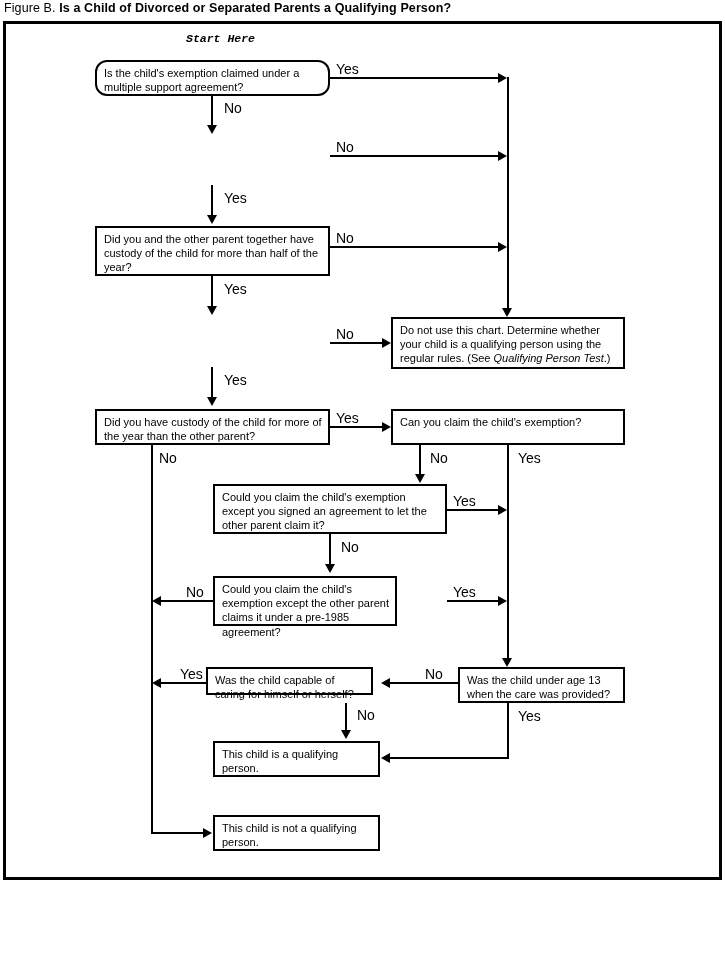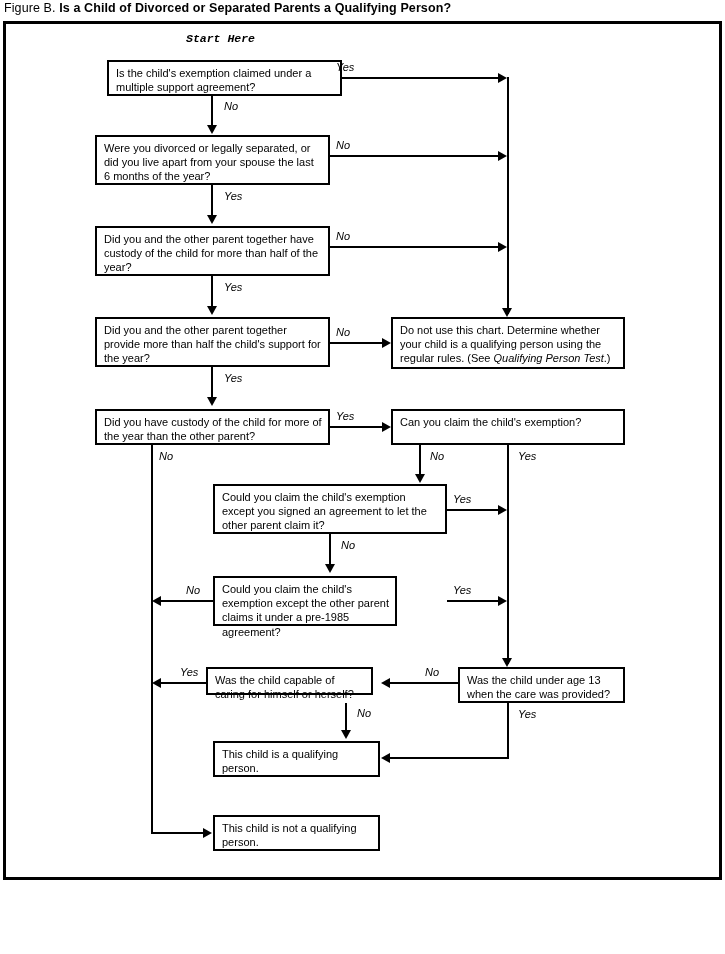--- a/index.html
+++ b/index.html
@@ -62,22 +62,21 @@
     font-size: 11.5px;
     font-weight: bold;
     font-style: italic;
     white-space: nowrap;
     z-index: 6;
     font-family: Liberation Mono, monospace;
   }
 
   .edge-label {
     position: absolute;
-    font-size: 11px;
-    font-style: italic;
+    font-size: 14px;
     white-space: nowrap;
     z-index: 6;
     background: transparent;
   }
 
   
   .hline, .vline {
     position: absolute;
     background: #000;
     z-index: 3;
@@ -113,27 +112,25 @@
   <span class="fig-label">Figure B.</span>
   <span class="fig-head">Is a Child of Divorced or Separated Parents a Qualifying Person?</span>
 </div>
 
 <div id="chart-frame"></div>
 
 <div id="canvas">
 
   <div class="start-label" style="left:186px; top:32px;">Start Here</div>
 
-  <div class="node" style="left:107px; top:60px; width:235px; height:36px;">Is the child's exemption claimed under a multiple support agreement?</div>
-
-  <div class="node" style="left:95px; top:135px; width:235px; height:50px;">Were you divorced or legally separated, or did you live apart from your spouse the last 6 months of the year?</div>
+  <div class="node" style="left:95px; top:60px; width:235px; height:36px;border-radius:12px;">Is the child's exemption claimed under a multiple support agreement?</div>
+
 
   <div class="node" style="left:95px; top:226px; width:235px; height:50px;">Did you and the other parent together have custody of the child for more than half of the year?</div>
 
-  <div class="node" style="left:95px; top:317px; width:235px; height:50px;">Did you and the other parent together provide more than half the child's support for the year?</div>
 
   <div class="node" style="left:391px; top:317px; width:234px; height:52px;"><span>Do not use this chart. Determine whether your child is a qualifying person using the regular rules. (See </span><span class="it">Qualifying Person Test</span><span>.)</span></div>
 
   <div class="node" style="left:95px; top:409px; width:235px; height:36px;">Did you have custody of the child for more of the year than the other parent?</div>
 
   <div class="node" style="left:213px; top:484px; width:234px; height:50px;">Could you claim the child's exemption except you signed an agreement to let the other parent claim it?</div>
 
   <div class="node" style="left:391px; top:409px; width:234px; height:36px;">Can you claim the child's exemption?</div>
 
   <div class="node" style="left:213px; top:576px; width:184px; height:50px;">Could you claim the child's exemption except the other parent claims it under a pre-1985 agreement?</div>

